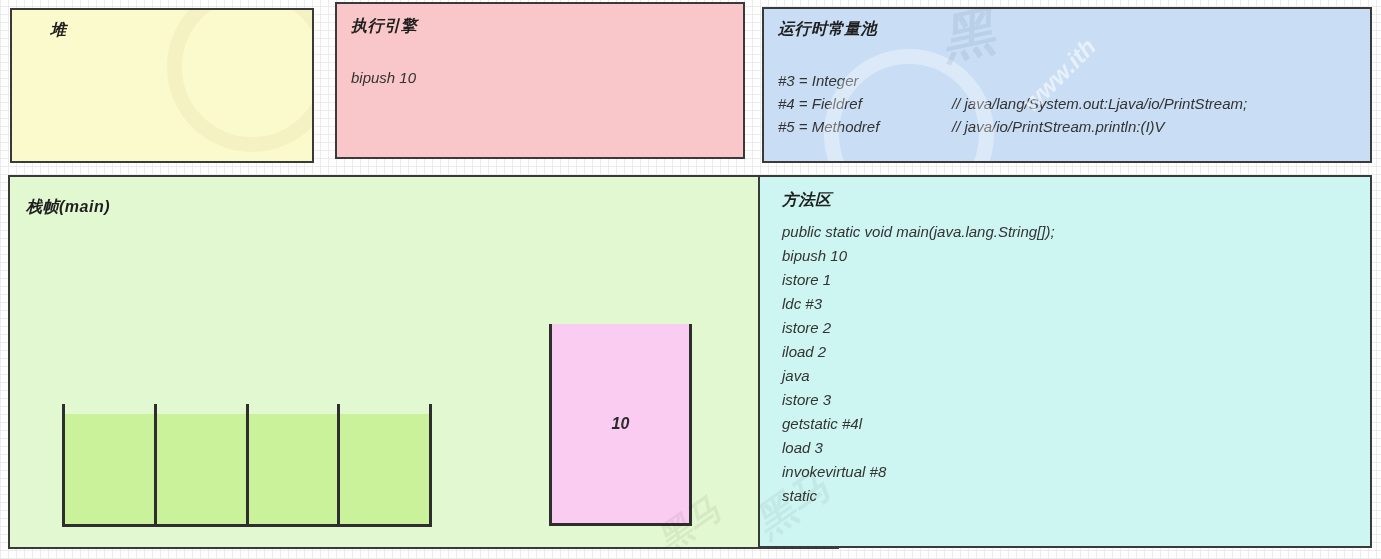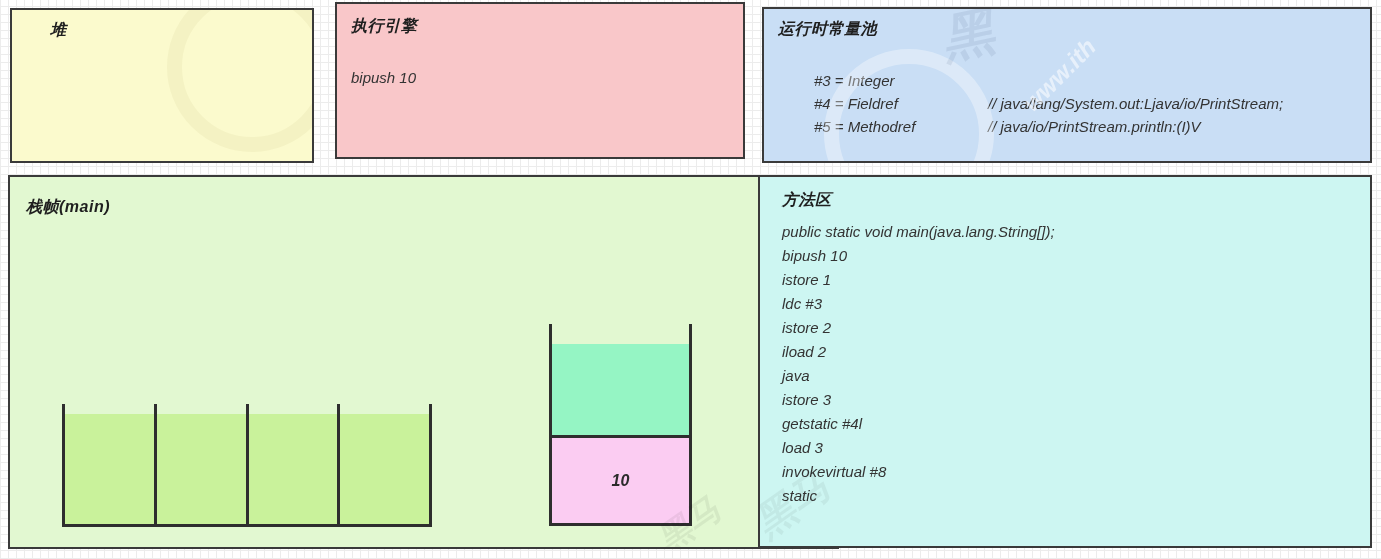--- a/index.html
+++ b/index.html
@@ -21,39 +21,39 @@
     color:#1f1f1f;letter-spacing:.5px;
   }
   .it{font-style:italic;color:#333;}
   
   #heap-box{left:10px;top:8px;width:304px;height:155px;background:var(--heap-bg);padding:10px 0 0 38px;}
   #engine-box{left:335px;top:2px;width:410px;height:157px;background:var(--engine-bg);padding:12px 0 0 14px;}
   #engine-instruction{margin-top:32px;font-size:15px;}
   #pool-box{left:762px;top:7px;width:610px;height:156px;background:var(--pool-bg);padding:10px 0 0 14px;}
   #pool-rows{margin-top:29px;}
   .pool-row{display:flex;font-size:15px;line-height:23px;font-style:italic;color:#333;}
-  .pool-row .k{width:174px;flex:0 0 174px;margin-left:36px;}
+  .pool-row .k{width:174px;flex:0 0 174px;}
   .pool-row .v{flex:1;white-space:nowrap;}
   
   #frame-box{left:8px;top:175px;width:831px;height:374px;background:var(--frame-bg);padding:20px 0 0 16px;}
   #method-box{left:758px;top:175px;width:614px;height:373px;background:var(--method-bg);padding:13px 0 0 22px;}
   #method-lines{margin-top:9px;}
   .m-line{font-size:15px;line-height:24px;font-style:italic;color:#333;white-space:nowrap;}
   
   #locals{
     position:absolute;left:52px;top:227px;width:370px;height:123px;
     display:flex;box-sizing:border-box;border-bottom:3px solid #2e2e2e;
   }
   .slot{flex:1;position:relative;border-left:3px solid #2e2e2e;box-sizing:border-box;}
   .slot:last-child{border-right:3px solid #2e2e2e;}
   .slot .fill{position:absolute;left:0;right:0;top:10px;bottom:0;background:var(--slot-fill);}
   
   #opstack{
     position:absolute;left:539px;top:147px;width:143px;height:202px;
-    box-sizing:border-box;display:flex;flex-direction:column;
+    box-sizing:border-box;display:flex;flex-direction:row;
     border-left:3px solid #2e2e2e;border-right:3px solid #2e2e2e;border-bottom:3px solid #2e2e2e;
   }
   #op-air{height:20px;}
   #op-top{height:91px;background:var(--opstack-top);border-bottom:3px solid #2e2e2e;}
   #op-bottom{
     flex:1;background:var(--opstack-bottom);
     display:flex;align-items:center;justify-content:center;
     font-size:16px;font-weight:bold;font-style:italic;color:#2b2b2b;
   }
   

